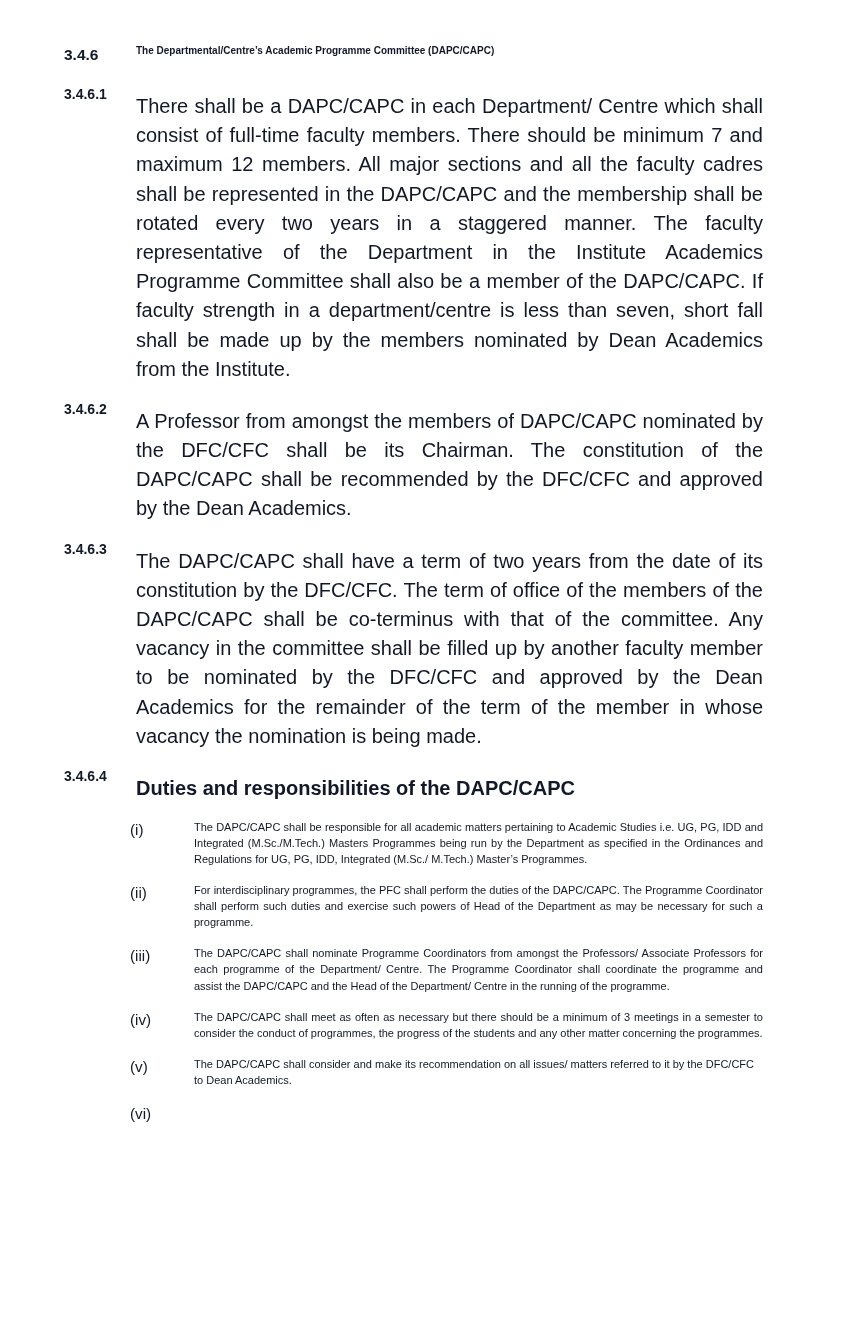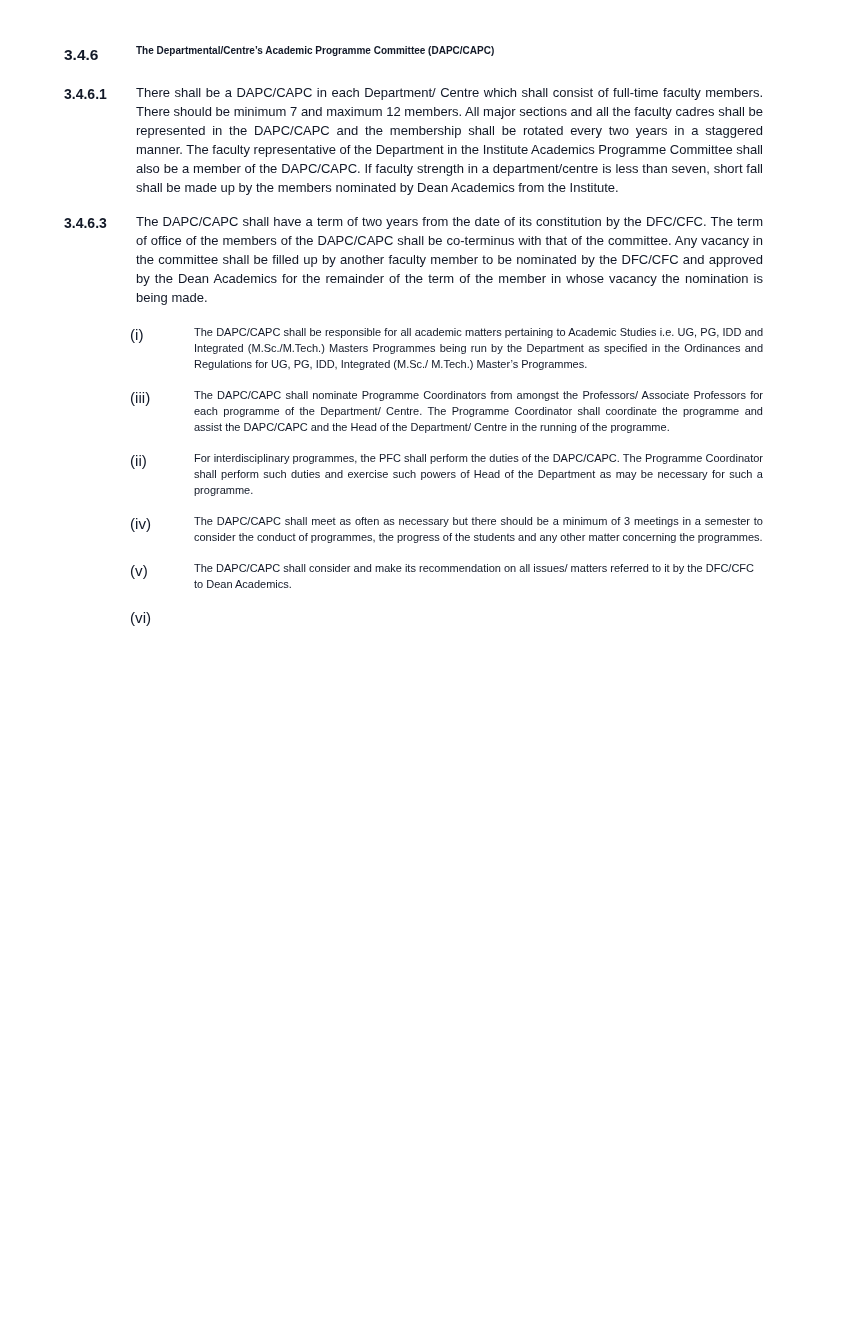--- a/index.html
+++ b/index.html
@@ -51,26 +51,27 @@
     margin-bottom: 15px;
   }
   .clause .num {
     font-weight: bold;
     font-size: 14px;
     width: 72px;
     flex: 0 0 72px;
     line-height: 1.46;
   }
   .clause .body {
-    font-size: 13px;
+    font-size: 20px;
     line-height: 1.46;
     text-align: justify;
     text-align-last: left;
     flex: 1 1 auto;
     hyphens: none;
+    margin-top: 8px;
   }
   .clause.heading-clause .body {
     font-weight: bold;
     text-align: left;
   }
 
   
   .roman-list {
     margin-top: 16px;
   }
@@ -105,42 +106,50 @@
   <div class="section-head">
     <div class="num">3.4.6</div>
     <div class="title">The Departmental/Centre’s Academic Programme Committee (DAPC/CAPC)</div>
   </div>
 
   <div class="clause">
     <div class="num">3.4.6.1</div>
     <div class="body">There shall be a DAPC/CAPC in each Department/ Centre which shall consist of full-time faculty members. There should be minimum 7 and maximum 12 members. All major sections and all the faculty cadres shall be represented in the DAPC/CAPC and the membership shall be rotated every two years in a staggered manner.  The faculty representative of the Department in the Institute Academics Programme Committee shall also be a member of the DAPC/CAPC. If faculty strength in a department/centre is less than seven, short fall shall be made up by the members nominated by Dean Academics from the Institute.</div>
   </div>
 
+  <div class="clause">
+    <div class="num">3.4.6.2</div>
+    <div class="body">A Professor from amongst the members of DAPC/CAPC nominated by the DFC/CFC shall be its Chairman. The constitution of the DAPC/CAPC shall be recommended by the DFC/CFC and approved by the Dean Academics.</div>
+  </div>
 
   <div class="clause">
     <div class="num">3.4.6.3</div>
     <div class="body">The DAPC/CAPC shall have a term of two years from the date of its constitution by the DFC/CFC. The term of office of the members of the DAPC/CAPC shall be co-terminus with that of the committee. Any vacancy in the committee shall be filled up by another faculty member to be nominated by the DFC/CFC and approved by the Dean Academics for the remainder of the term of the member in whose vacancy the nomination is being made.</div>
   </div>
 
+  <div class="clause heading-clause">
+    <div class="num">3.4.6.4</div>
+    <div class="body">Duties and responsibilities of the DAPC/CAPC</div>
+  </div>
 
   <div class="roman-list">
 
     <div class="roman-item">
       <div class="rnum">(i)</div>
       <div class="rbody">The DAPC/CAPC shall be responsible for all academic matters pertaining to Academic Studies i.e. UG, PG, IDD and Integrated (M.Sc./M.Tech.) Masters Programmes being run by the Department as specified in the Ordinances and Regulations for UG, PG, IDD, Integrated (M.Sc./ M.Tech.) Master’s Programmes.</div>
     </div>
 
     <div class="roman-item">
-      <div class="rnum">(iii)</div>
-      <div class="rbody">The DAPC/CAPC shall nominate Programme Coordinators from amongst the Professors/ Associate Professors for each programme of the Department/ Centre. The Programme Coordinator shall coordinate the programme and assist the DAPC/CAPC and the Head of the Department/ Centre in the running of the programme.</div>
+      <div class="rnum">(ii)</div>
+      <div class="rbody">For interdisciplinary programmes, the PFC shall perform the duties of the DAPC/CAPC. The Programme Coordinator shall perform such duties and exercise such powers of Head of the Department as may be necessary for such a programme.</div>
     </div>
 
     <div class="roman-item">
-      <div class="rnum">(ii)</div>
-      <div class="rbody">For interdisciplinary programmes, the PFC shall perform the duties of the DAPC/CAPC. The Programme Coordinator shall perform such duties and exercise such powers of Head of the Department as may be necessary for such a programme.</div>
+      <div class="rnum">(iii)</div>
+      <div class="rbody">The DAPC/CAPC shall nominate Programme Coordinators from amongst the Professors/ Associate Professors for each programme of the Department/ Centre. The Programme Coordinator shall coordinate the programme and assist the DAPC/CAPC and the Head of the Department/ Centre in the running of the programme.</div>
     </div>
 
     <div class="roman-item">
       <div class="rnum">(iv)</div>
       <div class="rbody">The DAPC/CAPC shall meet as often as necessary but there should be a minimum of 3 meetings in a semester to consider the conduct of programmes, the progress of the students and any other matter concerning the programmes.</div>
     </div>
 
     <div class="roman-item ragged">
       <div class="rnum">(v)</div>
       <div class="rbody">The DAPC/CAPC shall consider and make its recommendation on all issues/ matters referred to it by the DFC/CFC to Dean Academics.</div>

